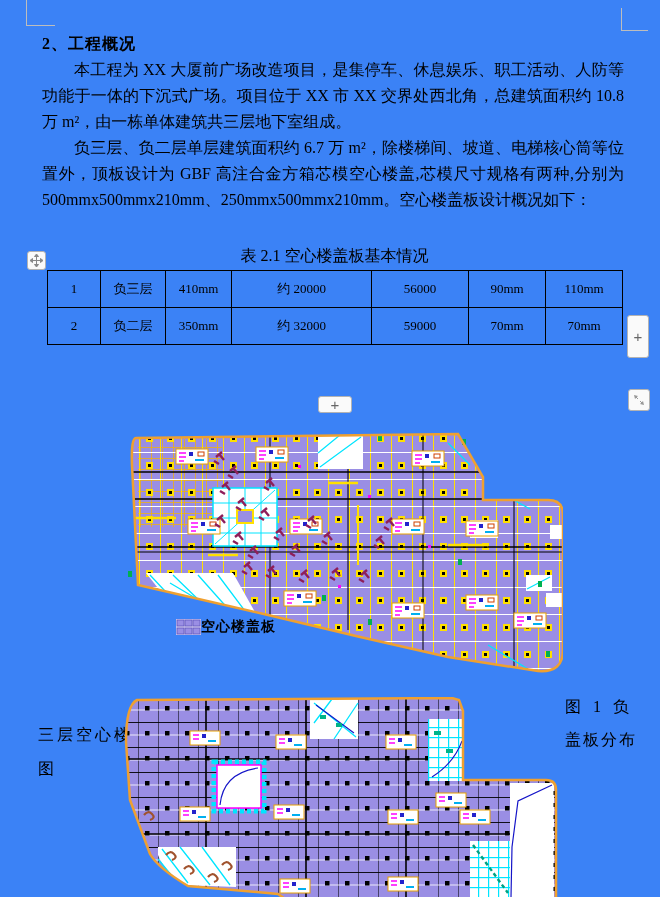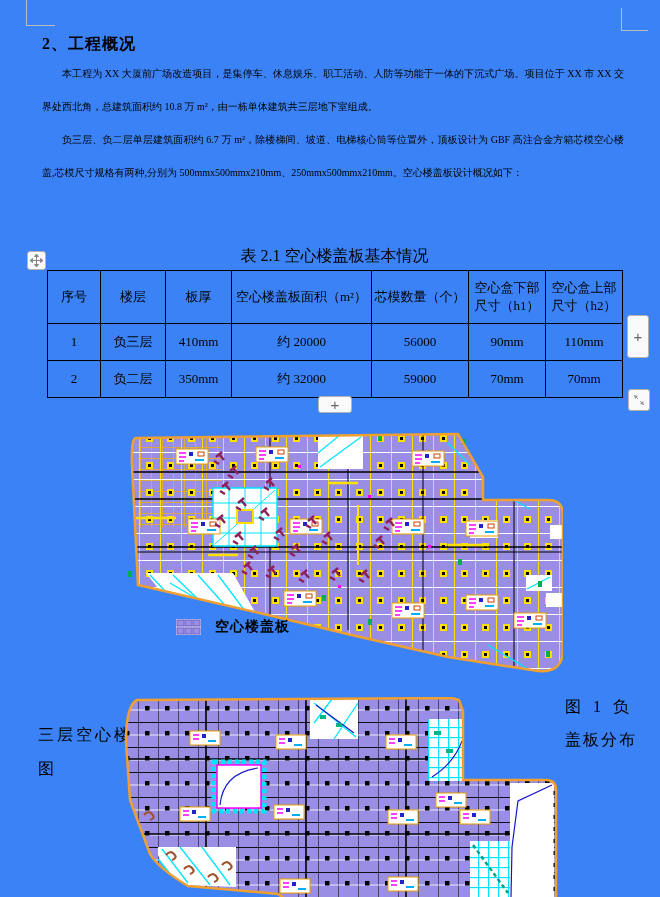--- a/index.html
+++ b/index.html
@@ -1,35 +1,35 @@
 <!DOCTYPE html>
 <html><head>
 <meta charset="utf-8">
 <style>
   html,body{margin:0;padding:0;background:#fff;}
   .page{position:relative;width:660px;height:897px;background:#3b82f6;overflow:hidden;
         color:#000;font-family:"Liberation Serif","DejaVu Serif",serif;}
   .mark{position:absolute;background:#bdbdbd;}
   .heading{position:absolute;left:42px;top:34px;font-size:16px;font-weight:bold;letter-spacing:1px;}
-  .bodytext{position:absolute;left:42px;top:57px;width:582px;font-size:10px;line-height:33px;
+  .bodytext{position:absolute;left:42px;top:57px;width:582px;font-size:16px;line-height:26px;
             text-align:justify;}
   .bodytext p{margin:0;text-indent:2em;}
   .tbl-caption{position:absolute;left:47px;top:246px;width:575px;text-align:center;font-size:16px;}
   table.slab{position:absolute;left:47px;top:270px;border-collapse:collapse;table-layout:fixed;
              width:575px;font-size:13px;}
   table.slab td{border:1px solid #000;text-align:center;vertical-align:middle;padding:1px 2px;
                 overflow:hidden;}
   table.slab tr.hdr td{height:50px;}
   table.slab tr.data td{height:34px;}
   .ctrl{position:absolute;display:flex;align-items:center;justify-content:center;
         background:#fafafa;border:1px solid #b3b3b3;border-radius:3px;color:#777;
         font-family:"Liberation Sans",sans-serif;box-sizing:border-box;}
   .plus{font-size:15px;line-height:1;color:#666;}
   .figwrap{position:absolute;}
-  .legend{position:absolute;left:176px;top:618px;display:flex;align-items:center;gap:14px;}
+  .legend{position:absolute;left:176px;top:618px;display:flex;align-items:center;}
   .legend .lbl{font-size:14px;font-weight:bold;letter-spacing:1px;}
   .cap{position:absolute;font-size:16px;}
   .cap.right1{left:565px;top:697px;word-spacing:8px;}
   .cap.right2{left:565px;top:730px;letter-spacing:2px;font-family:Liberation Mono, monospace;}
   .cap.left1{left:38px;top:725px;letter-spacing:3px;}
   .cap.left2{left:38px;top:759px;letter-spacing:3px;}
 </style>
 </head>
 <body>
 
@@ -52,29 +52,20 @@
     <colgroup>
       <col style="width:53px">
         <col style="width:65px">
         <col style="width:66px">
       <col style="width:140px">
         <col style="width:97px">
         <col style="width:77px">
         <col style="width:77px">
     </colgroup>
     <tbody>
-        <tr class="hdr">
-      <td>序号</td>
-      <td>楼层</td>
-      <td>板厚</td>
-      <td>空心楼盖板面积（m²）</td>
-      <td>芯模数量（个）</td>
-      <td>空心盒下部尺寸（h1）</td>
-      <td>空心盒上部尺寸（h2）</td>
-    </tr>
     <tr class="data">
       <td>1</td>
       <td>负三层</td>
       <td>410mm</td>
       <td>约 20000</td>
       <td>56000</td>
       <td>90mm</td>
       <td>110mm</td>
     </tr>
     <tr class="data">

